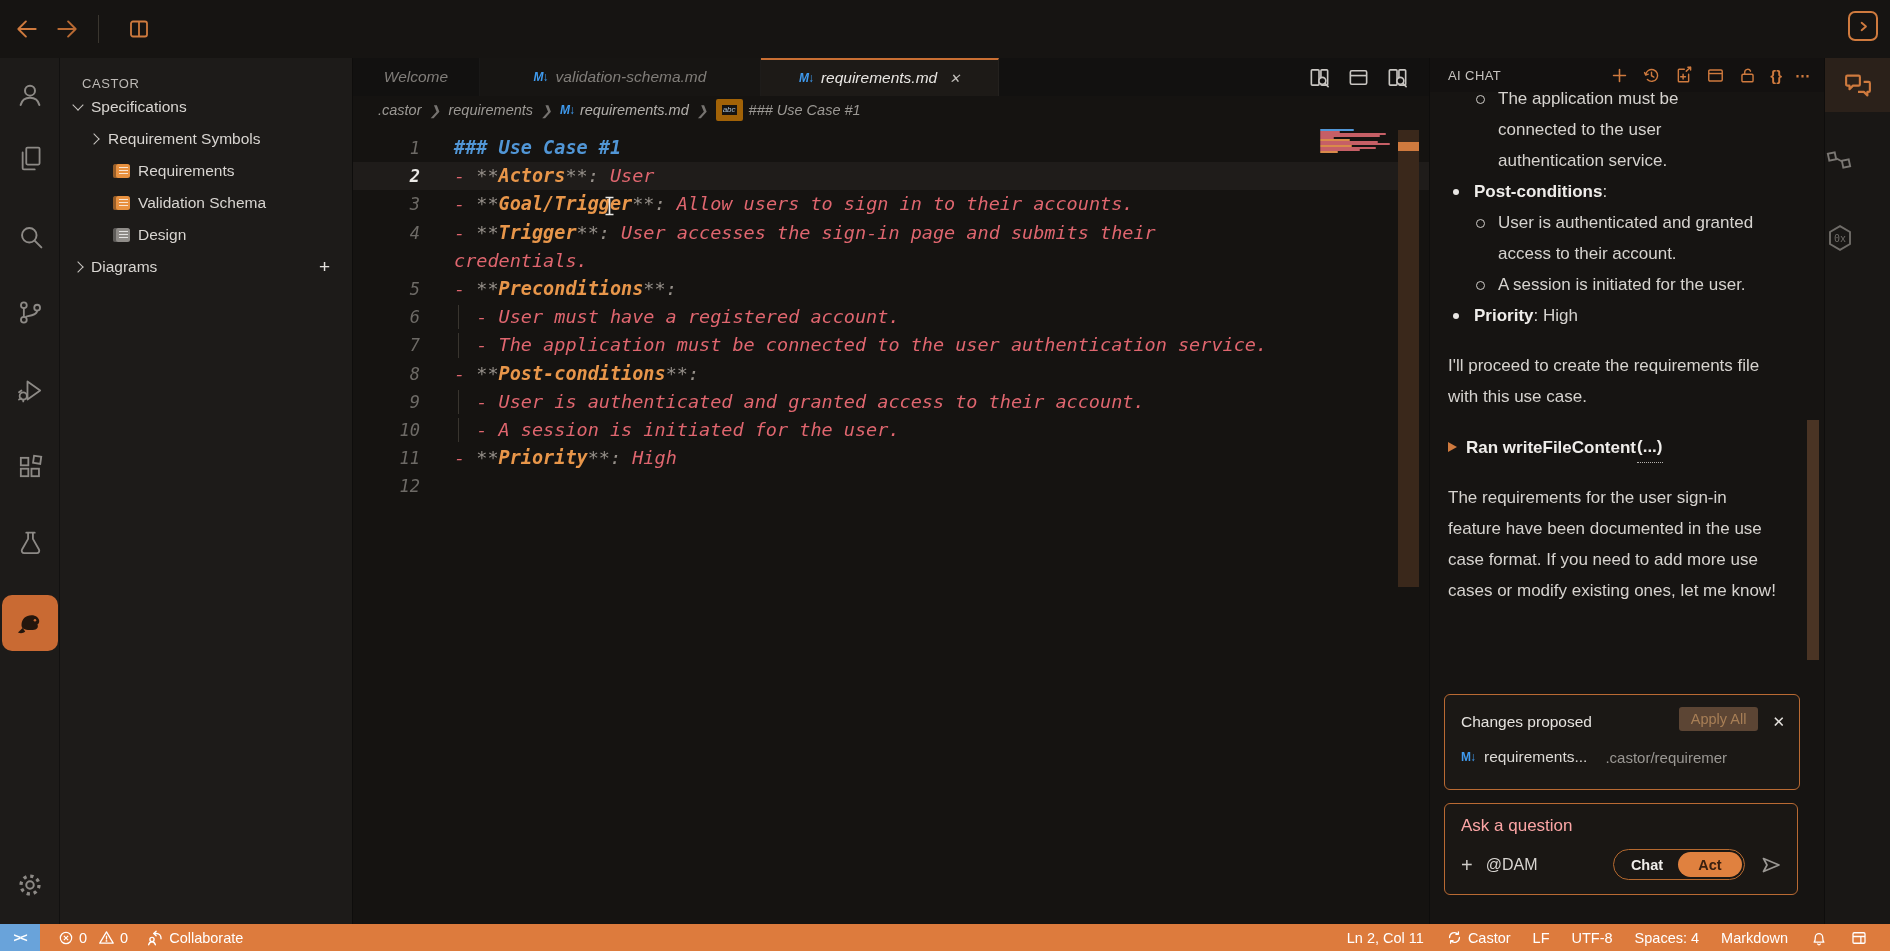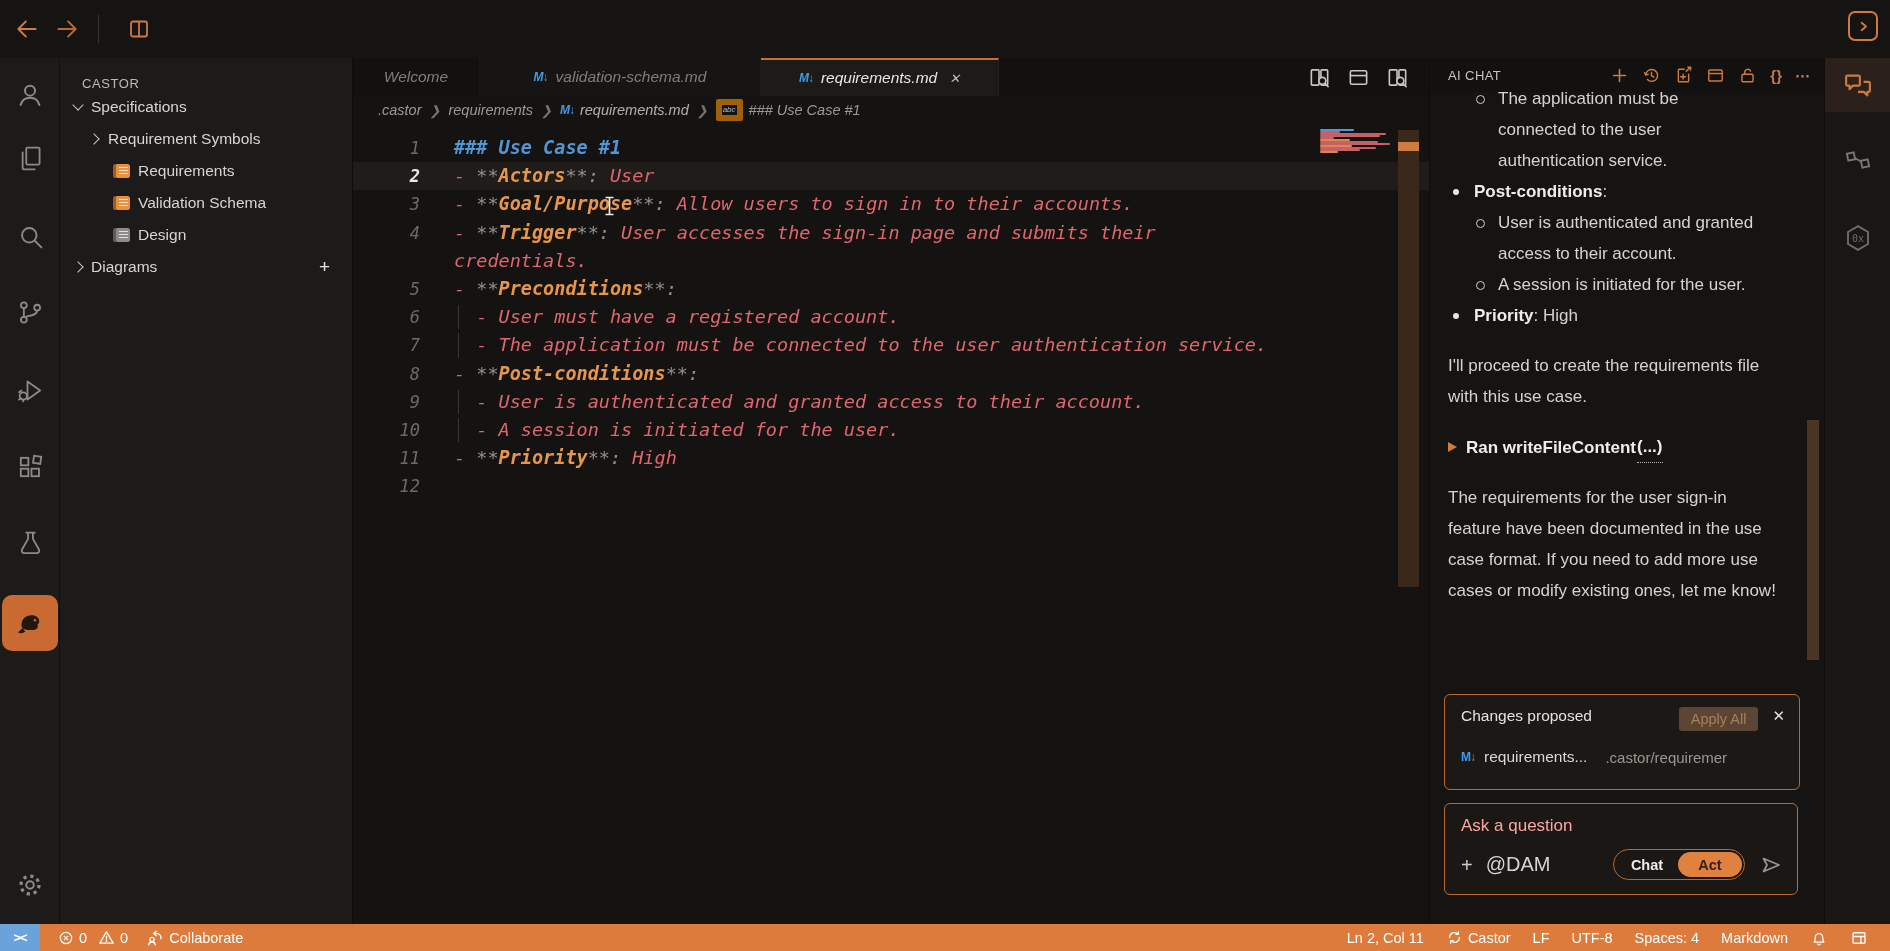--- a/index.html
+++ b/index.html
@@ -99,47 +99,47 @@
   .ctool{margin-top:19px;display:flex;align-items:center;cursor:pointer;}
   .tri{width:0;height:0;border-left:9px solid #cf7a3e;border-top:5.5px solid transparent;
     border-bottom:5.5px solid transparent;margin-right:9px;flex:none;}
   .ctool b{color:#efedea;}
   .targs{color:#efedea;font-weight:bold;border-bottom:1.5px dotted #b5b2ae;margin-left:1px;}
 
   .chat-scroll{position:absolute;right:5px;top:362px;width:12px;height:240px;background:#4a3424;}
 
   .changescard{position:absolute;left:14px;top:636px;width:356px;height:96px;border:1px solid #b96a33;
     border-radius:6px;background:#1b1815;padding:12px 14px 0 16px;}
-  .cc-row1{display:flex;align-items:flex-start;}
+  .cc-row1{display:flex;align-items:flex-end;}
   .cc-title{font-size:15.5px;color:#e5e2de;}
   .applybtn{margin-left:auto;background:#5c4534;color:#a87f56;font-size:14.5px;border:none;
     border-radius:3px;padding:4px 12px;cursor:pointer;font-family:inherit;}
   .cc-close{margin-left:14px;color:#e5e2de;font-size:15px;cursor:pointer;}
   .cc-row2{display:flex;align-items:center;margin-top:17px;white-space:nowrap;overflow:hidden;}
   .cc-file{font-size:15.5px;color:#dcd9d5;margin-left:9px;cursor:pointer;}
   .cc-path{font-size:15px;color:#9a9793;margin-left:18px;}
 
   .inputcard{position:absolute;left:14px;top:745px;width:354px;height:92px;border:1px solid #b96a33;
     border-radius:6px;background:#1a1714;padding:12px 14px 0 16px;cursor:text;}
   .in-ph{font-size:17px;color:#fca5a5;}
   .in-row{display:flex;align-items:center;margin-top:13px;}
   .in-plus{font-size:20px;color:#cfccc8;cursor:pointer;line-height:1;}
-  .in-mention{font-size:20px;color:#d8d5d1;margin-left:13px;cursor:pointer;}
+  .in-mention{font-size:16px;color:#d8d5d1;margin-left:13px;cursor:pointer;}
   .modepill{margin-left:auto;display:flex;align-items:center;border:1px solid #b5692f;border-radius:16px;
     height:31px;padding:2px;cursor:pointer;}
   .mode-chat{width:62px;text-align:center;font-size:14.5px;font-weight:bold;color:#efedea;}
   .mode-act{width:64px;height:25px;background:#e0813f;border-radius:13px;display:flex;align-items:center;
     justify-content:center;font-size:14.5px;font-weight:bold;color:#3a2010;}
   .sendbtn{margin-left:14px;color:#9a9793;cursor:pointer;display:flex;}
 
   
   .secondarybar{width:66px;background:#191715;position:relative;border-left:1px solid #0e0d0c;}
   .sec-active{position:absolute;top:0;left:0;right:0;height:54px;background:#2b211a;display:flex;
     align-items:center;justify-content:center;color:#cf7a3e;cursor:pointer;}
-  .sec-ic{position:absolute;left:0;right:0;display:flex;justify-content:center;color:#7a7773;cursor:pointer;}
+  .sec-ic{position:absolute;left:0;right:0;display:flex;color:#7a7773;cursor:pointer;}
 
   
   .statusbar{height:27px;background:#dd7b3d;display:flex;align-items:center;color:#fff;font-size:14.5px;}
   .remote{width:40px;height:27px;background:#69a3da;display:flex;align-items:center;justify-content:center;
     font-weight:bold;font-size:13px;letter-spacing:-1px;cursor:pointer;}
   .st-item{display:flex;align-items:center;gap:5px;margin-left:18px;cursor:pointer;white-space:nowrap;}
   .st-right{margin-left:auto;display:flex;align-items:center;}
   .st-right .st-item{margin-left:0;margin-right:22px;}
 </style>
 </head>
@@ -322,21 +322,21 @@
       <span class="bc-item">
         <span class="abcbox">abc</span>
         <span>### Use Case #1</span>
         </span>
     </div>
 
     <div class="code">
       <div id="lines">
           <div class="crow"><span class="lnum">1</span><span class="ccode"><span class="s-h">### Use Case #1</span></span></div>
           <div class="crow cur"><span class="lnum">2</span><span class="ccode"><span class="s-t">- </span><span class="s-m">**</span><span class="s-k">Actors</span><span class="s-m">**</span><span class="s-p">: </span><span class="s-t">User</span></span></div>
-          <div class="crow"><span class="lnum">3</span><span class="ccode"><span class="s-t">- </span><span class="s-m">**</span><span class="s-k">Goal/Purpose</span><span class="s-m">**</span><span class="s-p">: </span><span class="s-t">Allow users to sign in to their accounts.</span></span></div>
+          <div class="crow"><span class="lnum">3</span><span class="ccode"><span class="s-t">- </span><span class="s-m">**</span><span class="s-k">Goal/Trigger</span><span class="s-m">**</span><span class="s-p">: </span><span class="s-t">Allow users to sign in to their accounts.</span></span></div>
           <div class="crow"><span class="lnum">4</span><span class="ccode"><span class="s-t">- </span><span class="s-m">**</span><span class="s-k">Trigger</span><span class="s-m">**</span><span class="s-p">: </span><span class="s-t">User accesses the sign-in page and submits their</span></span></div>
           <div class="crow"><span class="lnum"></span><span class="ccode"><span class="s-t">credentials.</span></span></div>
           <div class="crow"><span class="lnum">5</span><span class="ccode"><span class="s-t">- </span><span class="s-m">**</span><span class="s-k">Preconditions</span><span class="s-m">**</span><span class="s-p">:</span></span></div>
           <div class="crow"><span class="lnum">6</span><span class="ccode"><i class="guide"></i><span class="s-t">  - User must have a registered account.</span></span></div>
           <div class="crow"><span class="lnum">7</span><span class="ccode"><i class="guide"></i><span class="s-t">  - The application must be connected to the user authentication service.</span></span></div>
           <div class="crow"><span class="lnum">8</span><span class="ccode"><span class="s-t">- </span><span class="s-m">**</span><span class="s-k">Post-conditions</span><span class="s-m">**</span><span class="s-p">:</span></span></div>
           <div class="crow"><span class="lnum">9</span><span class="ccode"><i class="guide"></i><span class="s-t">  - User is authenticated and granted access to their account.</span></span></div>
           <div class="crow"><span class="lnum">10</span><span class="ccode"><i class="guide"></i><span class="s-t">  - A session is initiated for the user.</span></span></div>
           <div class="crow"><span class="lnum">11</span><span class="ccode"><span class="s-t">- </span><span class="s-m">**</span><span class="s-k">Priority</span><span class="s-m">**</span><span class="s-p">: </span><span class="s-t">High</span></span></div>
           <div class="crow"><span class="lnum">12</span><span class="ccode"></span></div>

